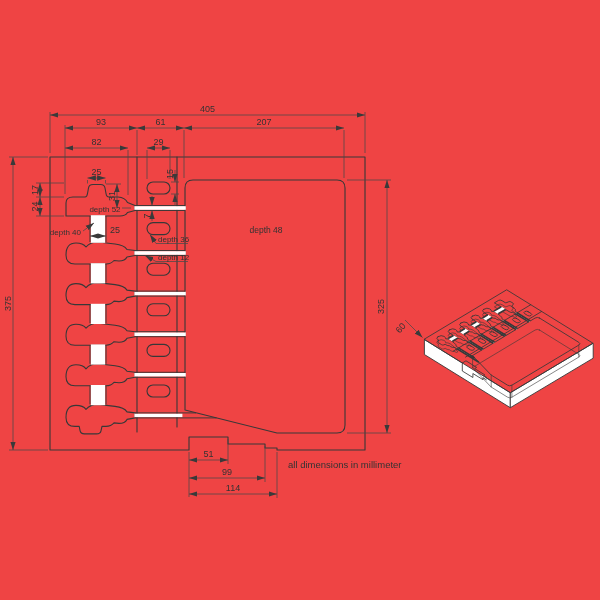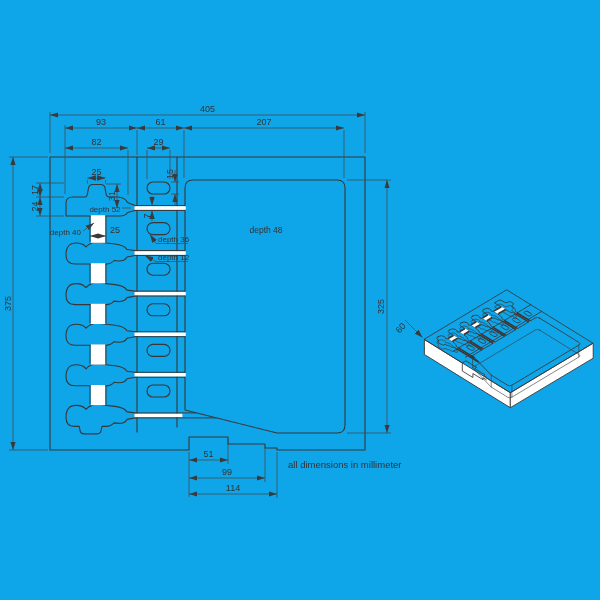--- a/index.html
+++ b/index.html
@@ -1,16 +1,16 @@
 <!DOCTYPE html>
 <html><head>
 <meta charset="utf-8">
 <style>
   html,body{margin:0;padding:0;background:#fff;}
-  #stage{width:600px;height:600px;position:relative;background:#0ea5e9;}
+  #stage{width:600px;height:600px;position:relative;background:#ef4444;}
   svg{display:block;}
   text{fill:#333;font-family:"Liberation Sans",sans-serif;font-size:9px;}
   .t8{font-size:8px;}
   .t85{font-size:8.5px;}
   .t95{font-size:9.5px;}
   .mid{text-anchor:middle;}
   .end{text-anchor:end;}
   .ol{stroke:#383838;stroke-width:1.1;fill:none;stroke-linejoin:round;stroke-linecap:round;}
   .olf{stroke:#383838;stroke-width:0.9;fill:#fff;stroke-linejoin:round;}
   .er{fill:#fff;stroke:none;}

